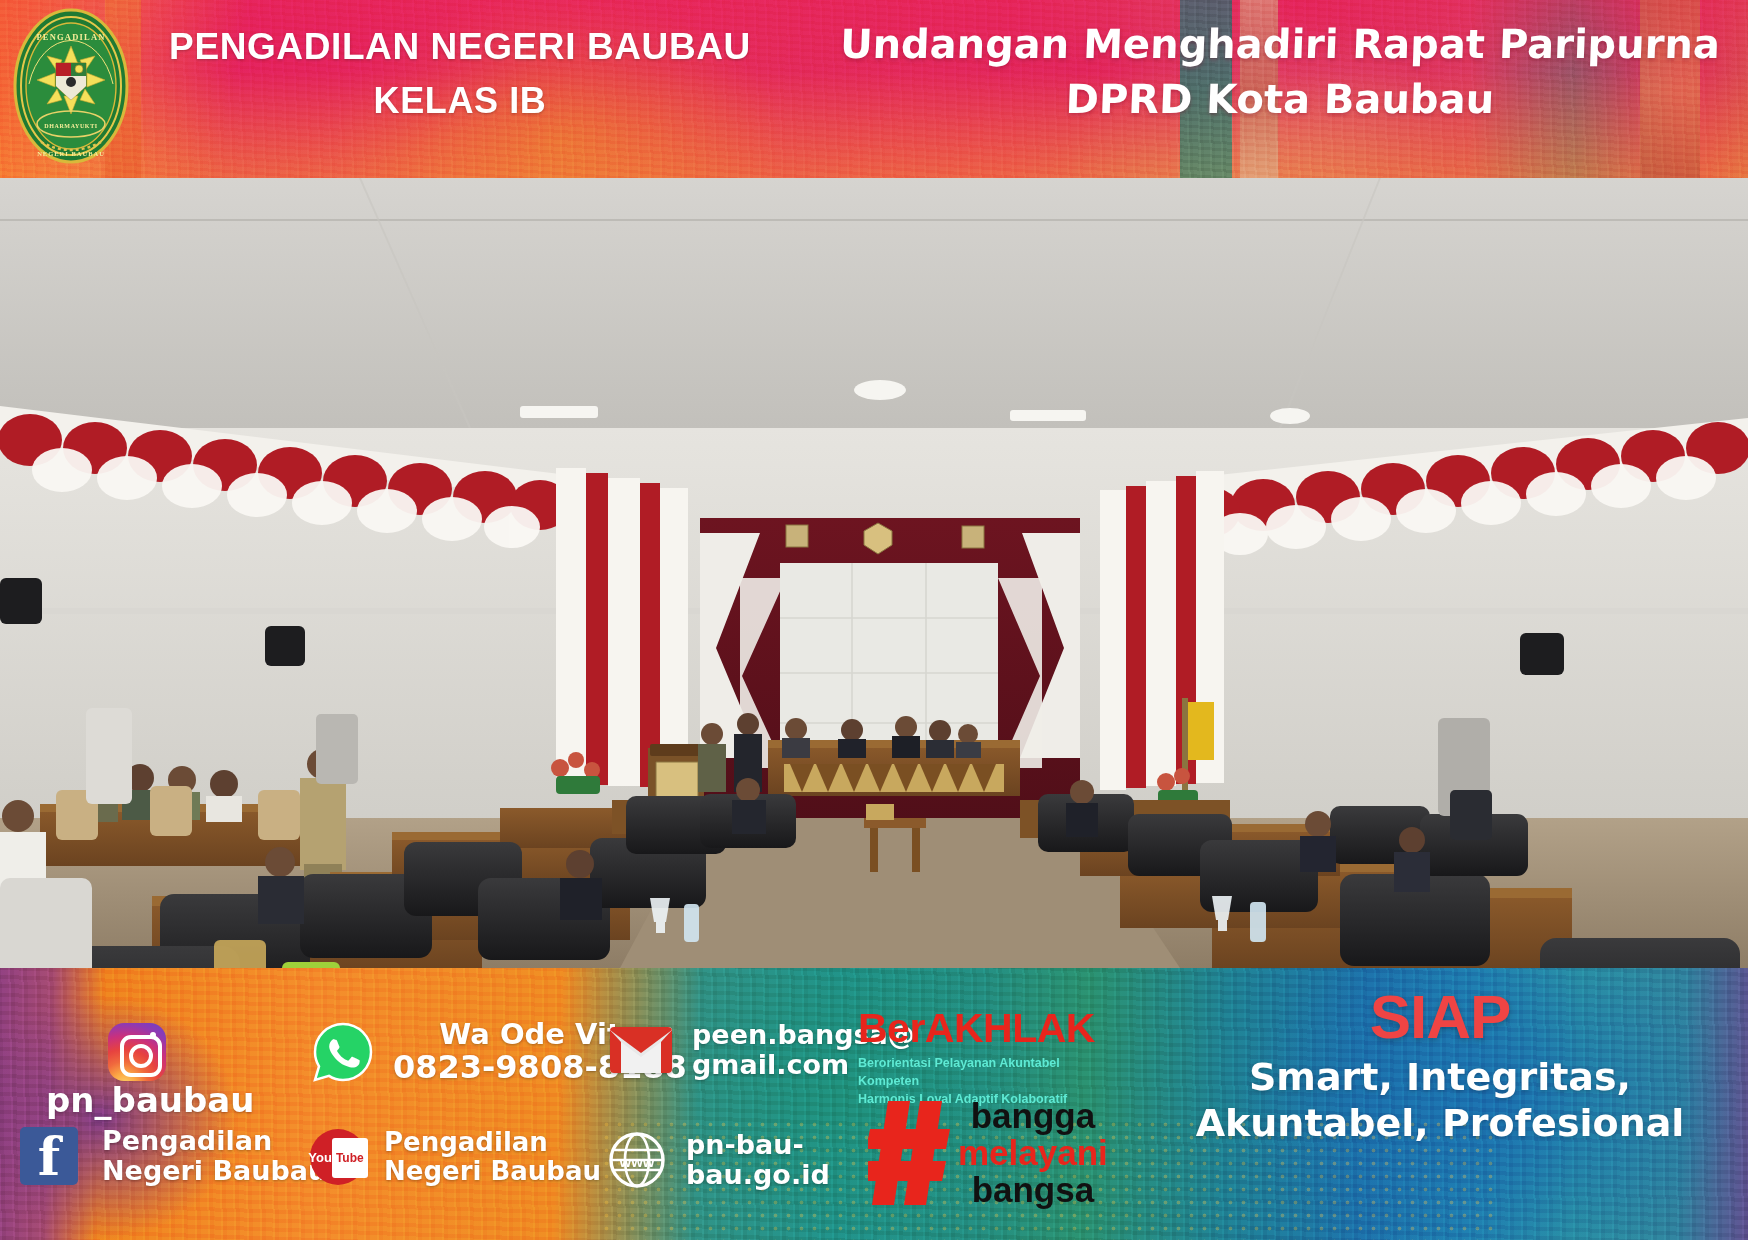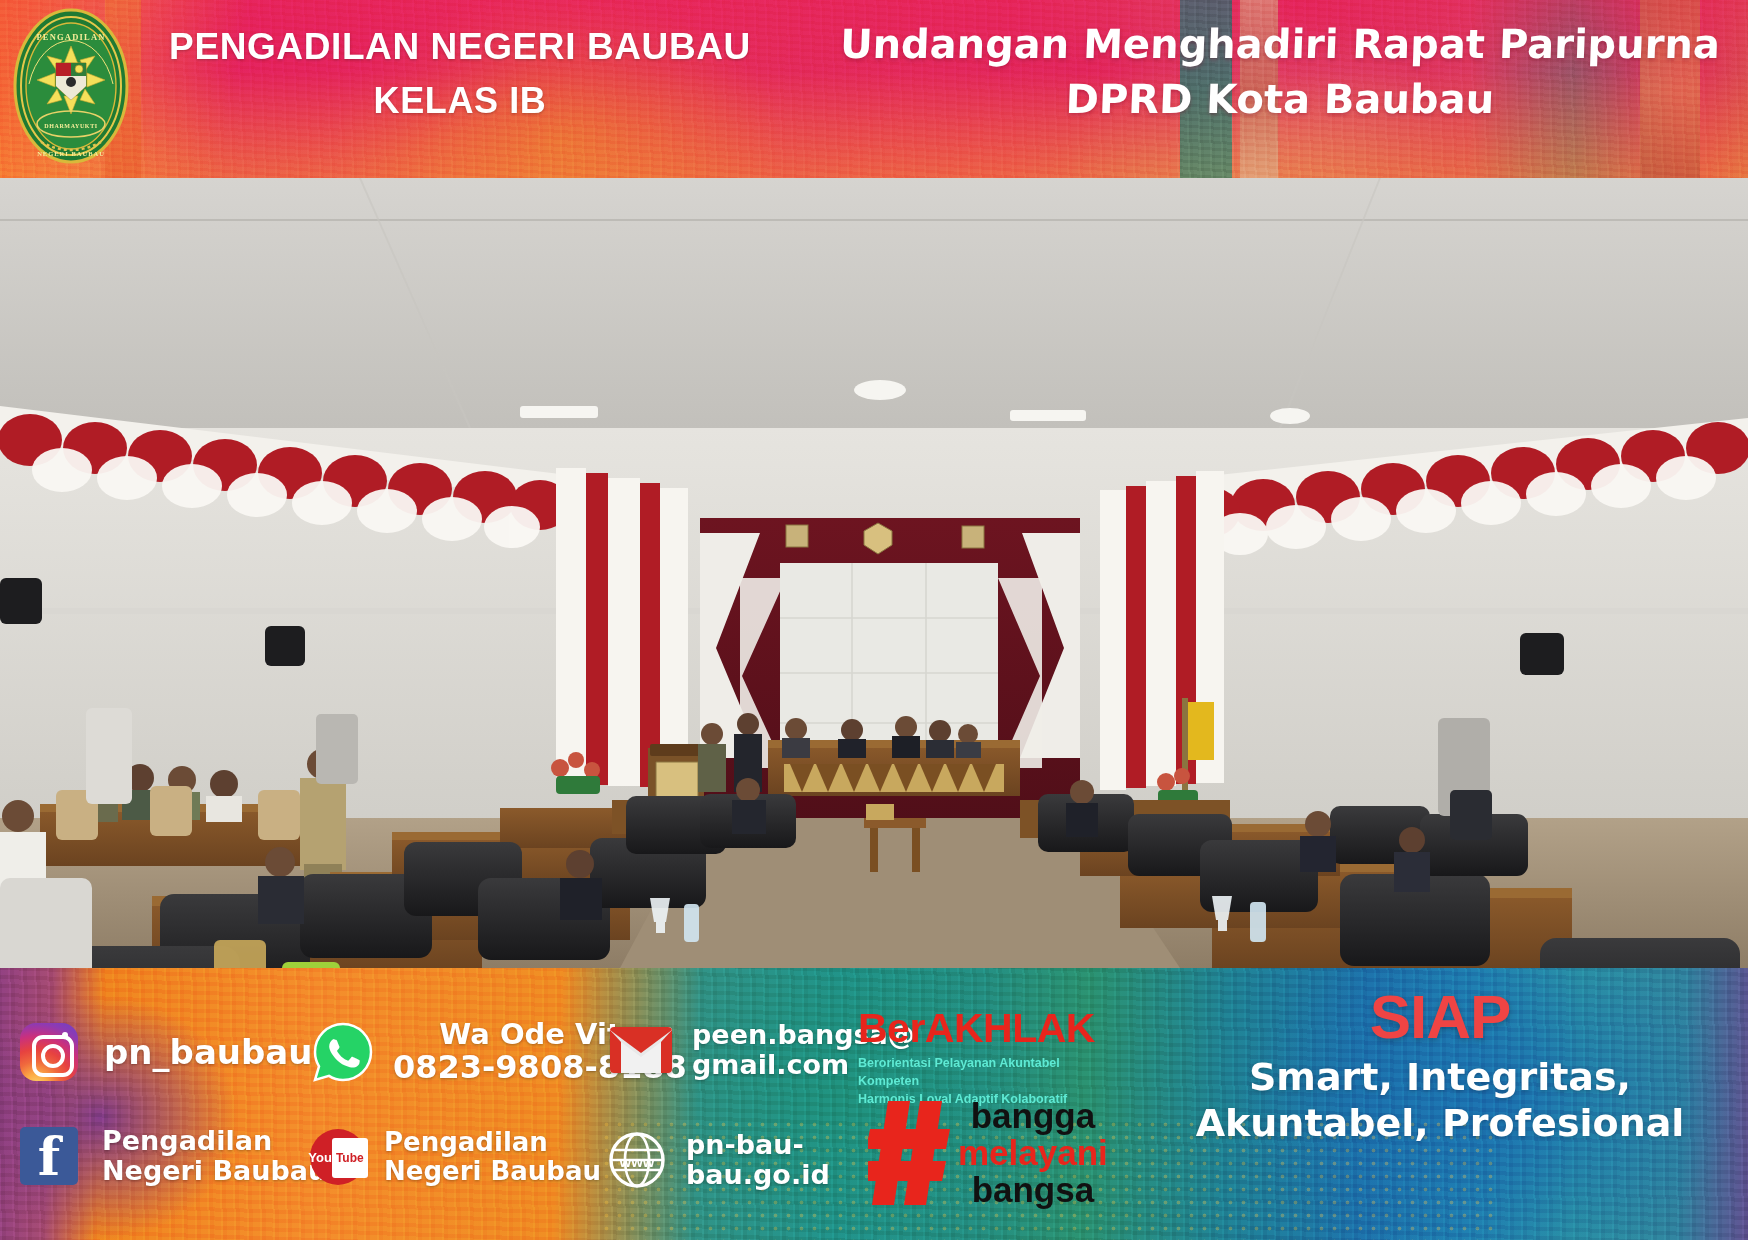--- a/index.html
+++ b/index.html
@@ -538,21 +538,21 @@
   <div class="footer">
     <div class="ft-blob1"></div>
     <div class="ft-blob2"></div>
     <div class="ft-blob3"></div>
     <div class="ft-dots"></div>
     <div class="ft-tex"></div>
   </div>
 
   <div class="contacts">
 
-    <div class="crow" style="left:20px; top:55px;">
+    <div class="crow" style="left:20px; top:55px;flex-direction:column;">
       <div class="ico ig">
           <i></i>
         </div>
       <div class="ctext" style="margin-left:26px; font-size:34px;">pn_baubau</div>
     </div>
 
     <div class="crow" style="left:313px; top:50px;">
       <div class="ico wa">
         <svg viewBox="0 0 60 60">
           <path d="M30 2C14.5 2 2 14.5 2 30c0 5.3 1.5 10.2 4 14.4L2 58l14-4.1C20.1 56.5 24.9 58 30 58c15.5 0 28-12.5 28-28S45.5 2 30 2z" fill="#25D366" stroke="#ffffff" stroke-width="2.5"></path>

